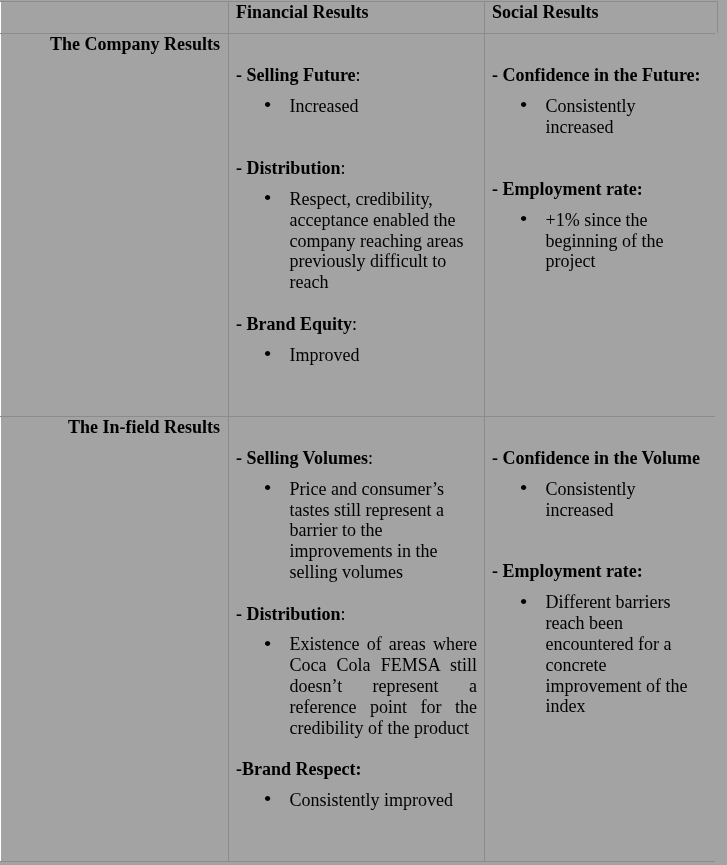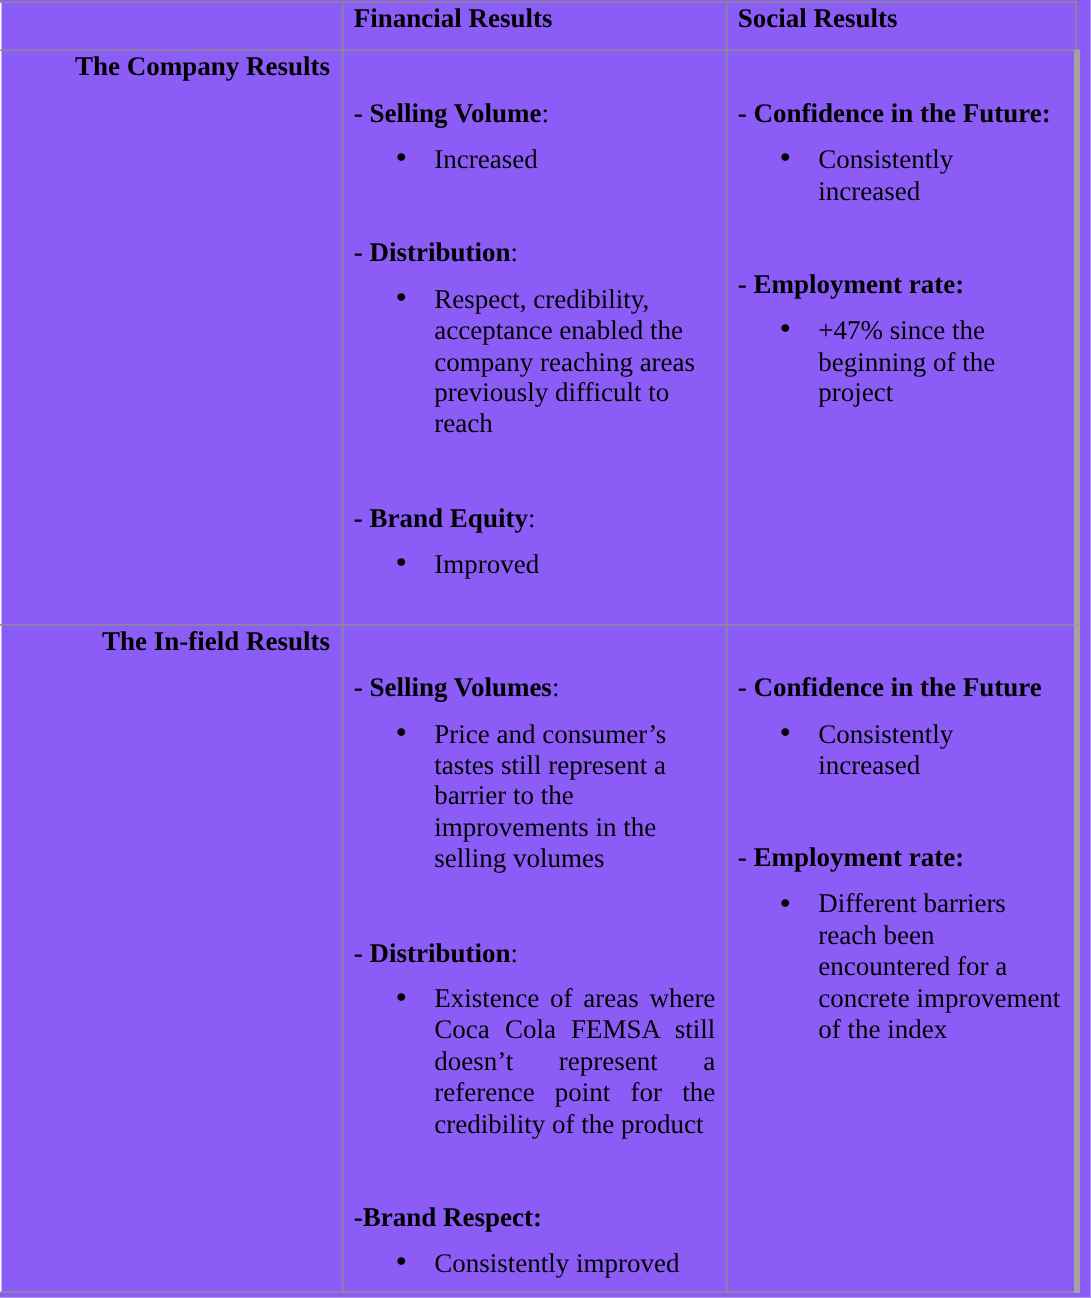--- a/index.html
+++ b/index.html
@@ -1,39 +1,39 @@
 <!DOCTYPE html>
 <html><head>
 <meta charset="utf-8">
 <style>
   html,body{margin:0;padding:0;background:#ffffff;}
   body{width:727px;height:865px;overflow:hidden;
        font-family:"Liberation Serif",serif;color:#000000;}
-  .page{position:relative;width:727px;height:865px;background:#8b5cf6;overflow:hidden;}
+  .page{position:relative;width:727px;height:865px;background:#a3a3a3;overflow:hidden;}
   table.tbl{border-collapse:collapse;table-layout:fixed;width:717px;margin:0;border-spacing:0;}
   table.tbl td{vertical-align:top;padding:0;border:1px solid #8c8c8c;}
-  table.tbl td.colsoc{border-right:4px solid #a3a3a3;}
+  table.tbl td.colsoc{border-right:6px solid #a3a3a3;}
   table.tbl td.collab{border-left:1px solid #ffffff;}
   col.c1{width:228px;}
   col.c2{width:256px;}
   col.c3{width:233px;}
 
   .cell{padding:0 8px 0 6.9px;}
   td.collab .cell{padding-left:5.6px;text-align:right;}
   td.colfin .cell{padding-right:7.1px;}
   td.colsoc .cell{padding-right:8.5px;}
   span.t{font-weight:normal;}
   p{margin:0;font-size:18px;line-height:20.8px;}
   p.h{font-weight:bold;}
   p.b{padding-left:53.6px;position:relative;}
   p.b > span.bu{position:absolute;left:27.8px;top:-0.6px;font-size:22px;line-height:20.8px;}
   p.j{text-align:justify;}
   p.mh{margin-top:31.3px;}
   p.mb{margin-top:9.8px;}
-  p.mg{margin-top:42px;}
+  p.mg{margin-top:21px;}
   p.mg2{margin-top:41.7px;}
   p.mg3{margin-top:40.3px;}
   p.mb2{margin-top:10.8px;}
   tr.hdrow td{height:31px;}
   tr.r1 td{height:382px;}
   tr.r2 td{height:444px;}
   table.tbl{margin-top:1px;}
 </style>
 </head>
 <body>
@@ -66,34 +66,34 @@
 </tr>
 
 <tr class="r1">
   <td class="collab">
     <div class="cell">
               <p class="h">The Company Results</p>
             </div>
   </td>
   <td class="colfin">
     <div class="cell">
-      <p class="h mh"><span>- Selling Volume</span><span class="t">:</span></p>
+      <p class="h mh"><span>- Selling Future</span><span class="t">:</span></p>
       <p class="b mb"><span class="bu">•</span><span>Increased</span></p>
       <p class="h mg2"><span>- Distribution</span><span class="t">:</span></p>
       <p class="b mb"><span class="bu">•</span><span>Respect, credibility, acceptance enabled the company reaching areas previously difficult to reach</span></p>
       <p class="h mg"><span>- Brand Equity</span><span class="t">:</span></p>
       <p class="b mb"><span class="bu">•</span><span>Improved</span></p>
     </div>
   </td>
   <td class="colsoc">
     <div class="cell">
       <p class="h mh">- Confidence in the Future:</p>
       <p class="b mb"><span class="bu">•</span><span>Consistently increased</span></p>
       <p class="h mg2">- Employment rate:</p>
-      <p class="b mb"><span class="bu">•</span><span>+47% since the beginning of the project</span></p>
+      <p class="b mb"><span class="bu">•</span><span>+1% since the beginning of the project</span></p>
     </div>
   </td>
 </tr>
 
 <tr class="r2">
   <td class="collab">
     <div class="cell">
               <p class="h">The In-field Results</p>
             </div>
   </td>
@@ -102,21 +102,21 @@
       <p class="h mh"><span>- Selling Volumes</span><span class="t">:</span></p>
       <p class="b mb"><span class="bu">•</span><span>Price and consumer’s tastes still represent a barrier to the improvements in the selling volumes</span></p>
       <p class="h mg"><span>- Distribution</span><span class="t">:</span></p>
       <p class="b mb j"><span class="bu">•</span><span>Existence of areas where Coca Cola FEMSA still doesn’t represent a reference point for the credibility of the product</span></p>
       <p class="h mg"><span>-Brand Respect:</span><span class="t"></span></p>
       <p class="b mb"><span class="bu">•</span><span>Consistently improved</span></p>
     </div>
   </td>
   <td class="colsoc">
     <div class="cell">
-      <p class="h mh">- Confidence in the Future</p>
+      <p class="h mh">- Confidence in the Volume</p>
       <p class="b mb"><span class="bu">•</span><span>Consistently increased</span></p>
       <p class="h mg3">- Employment rate:</p>
       <p class="b mb2"><span class="bu">•</span><span>Different barriers reach been encountered for a concrete improvement of the index</span></p>
     </div>
   </td>
 </tr>
 
 </tbody>
 </table>
 </div>

